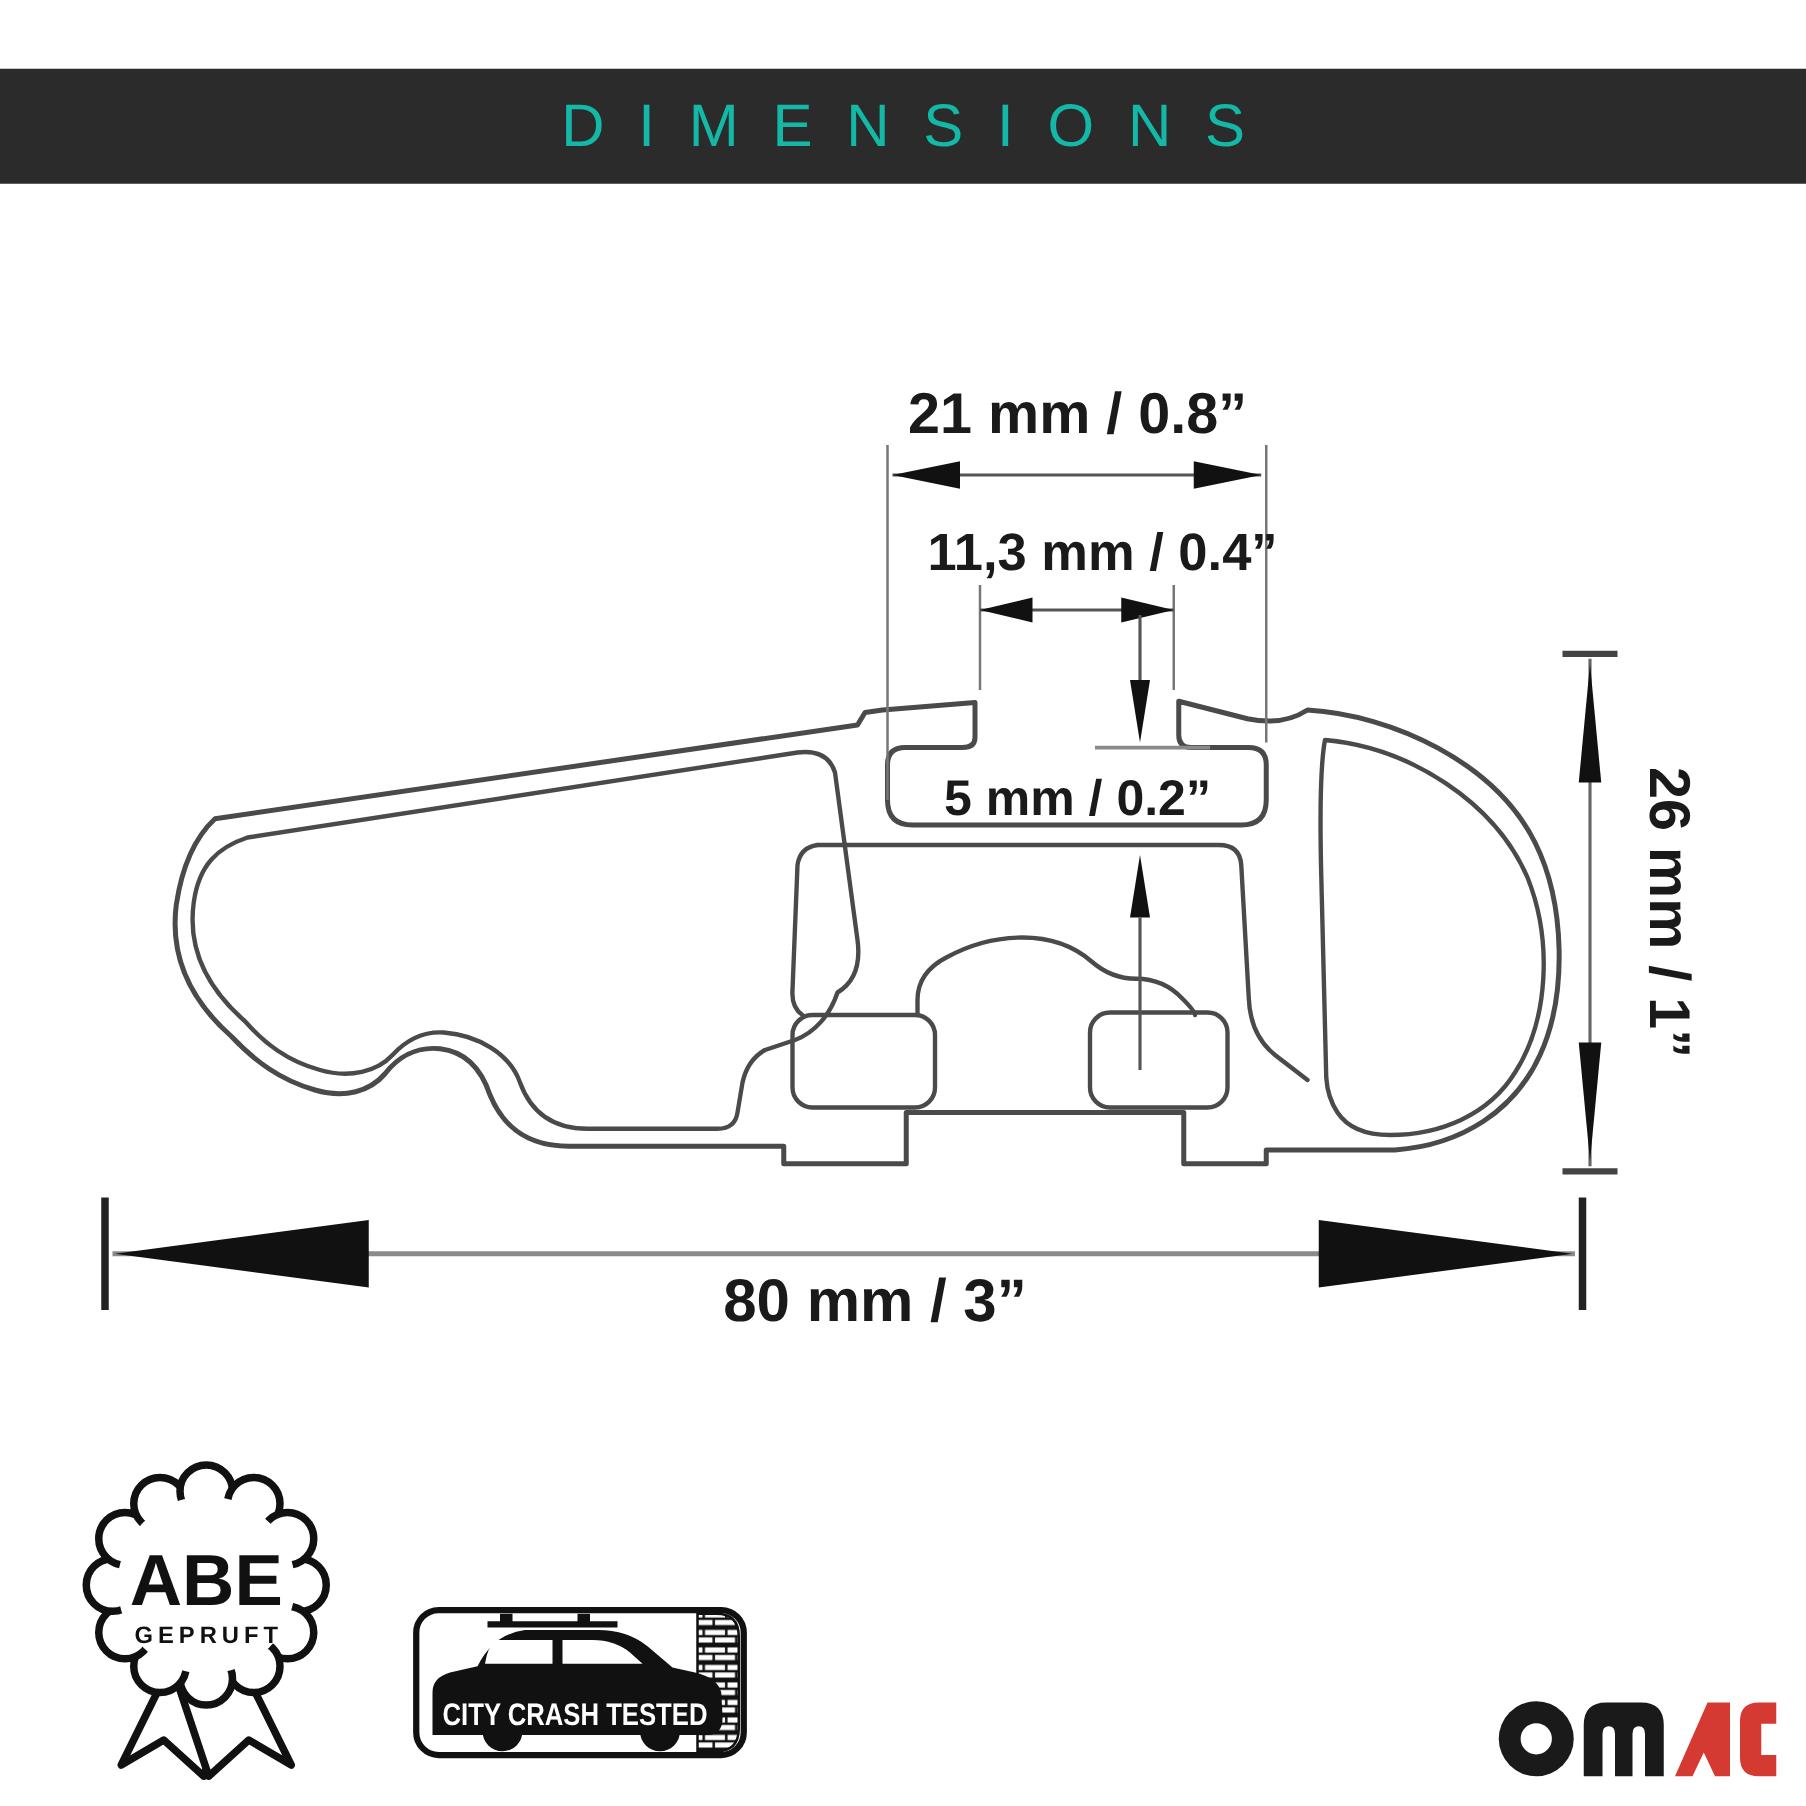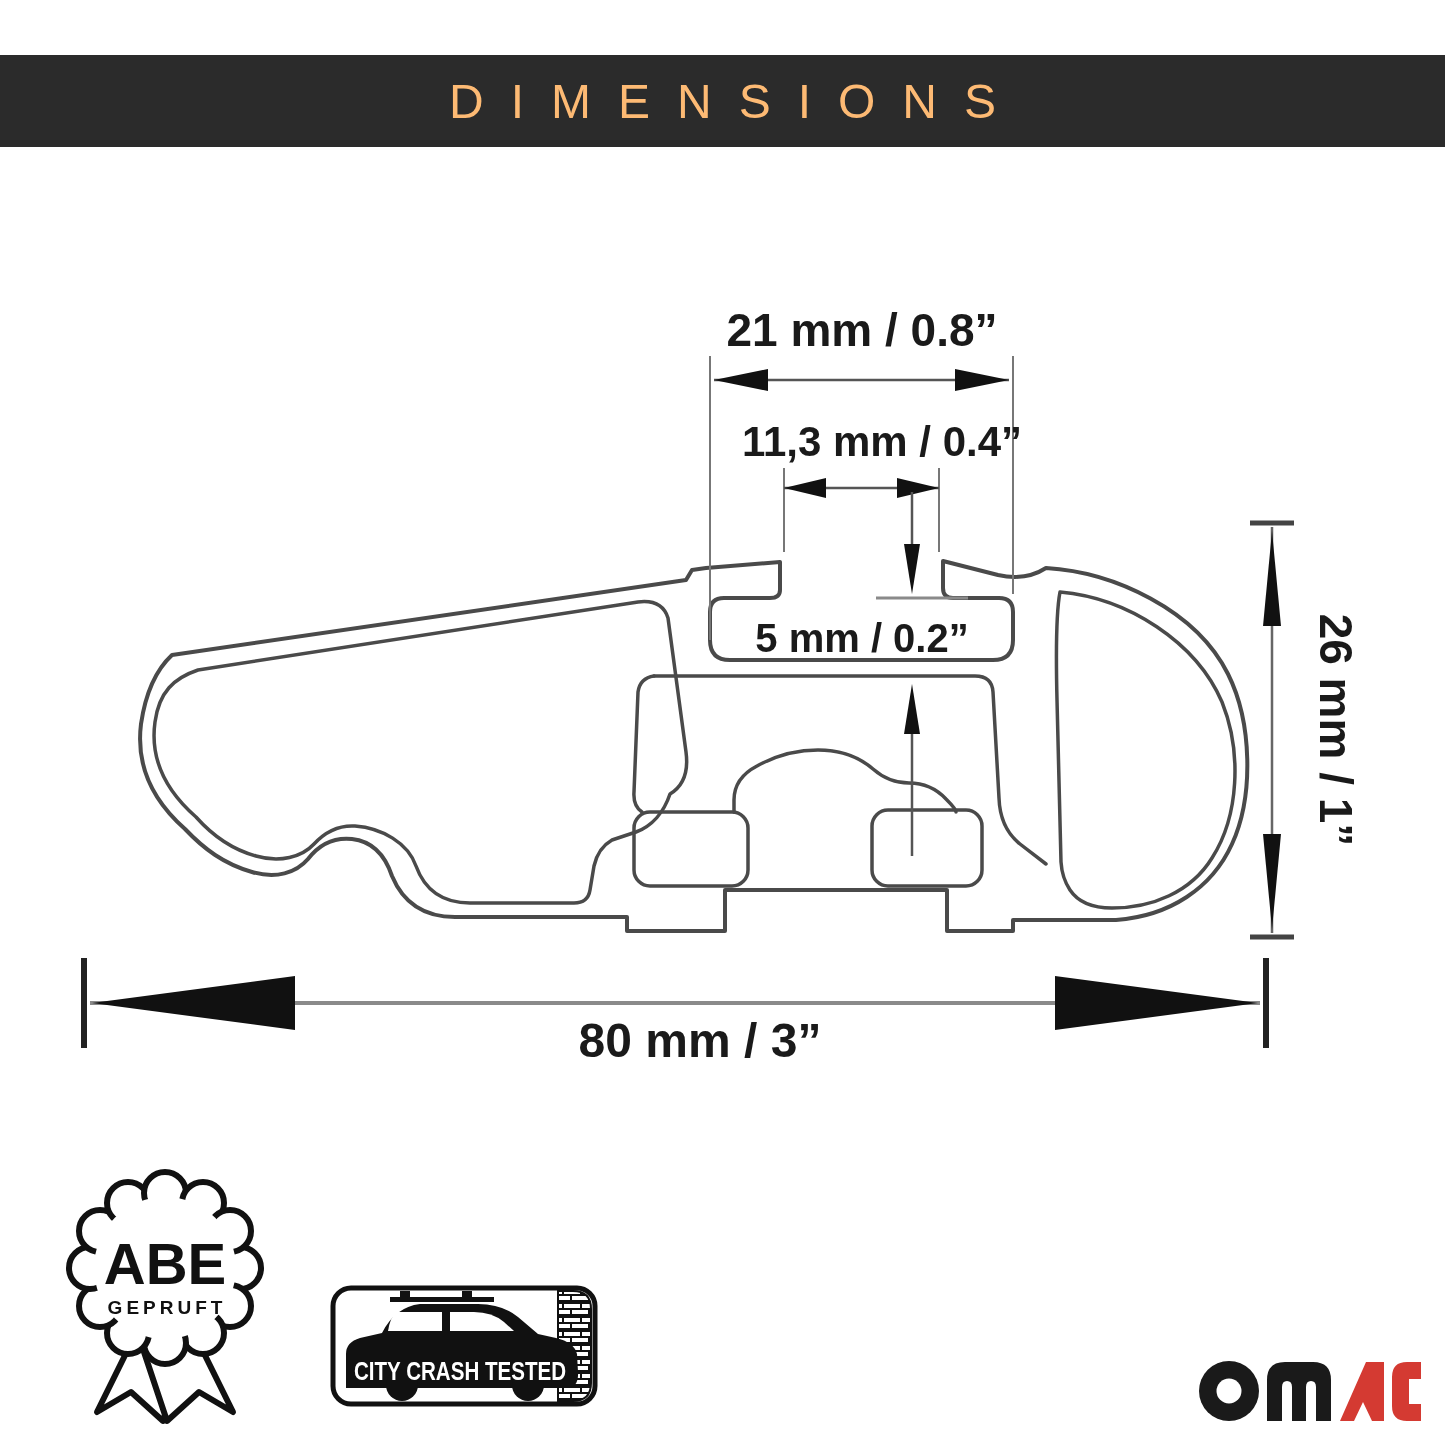--- a/index.html
+++ b/index.html
@@ -1,18 +1,18 @@
 <!DOCTYPE html>
 <html><head>
 <meta charset="utf-8">
 <style>
   html,body{margin:0;padding:0;background:#ffffff;}
   body{width:1445px;height:1445px;position:relative;font-family:"Liberation Sans","DejaVu Sans",sans-serif;overflow:hidden;}
   .header-bar{position:absolute;left:0;top:55px;width:1445px;height:92px;background:#2b2b2b;display:flex;align-items:center;justify-content:center;}
-  .header-title{color:#fdba74;font-size:48px;font-weight:500;letter-spacing:27px;text-indent:27px;}
+  .header-title{color:#14b8a6;font-size:48px;font-weight:500;letter-spacing:27px;text-indent:27px;}
   .stage{position:absolute;left:0;top:0;width:1445px;height:1445px;}
   svg text{font-family:"Liberation Sans","DejaVu Sans",sans-serif;}
   .dim-label{font-weight:700;fill:#1a1a1a;}
 </style>
 </head>
 <body>
 
 <div class="header-bar">
   <div class="header-title">DIMENSIONS</div>
 </div>

